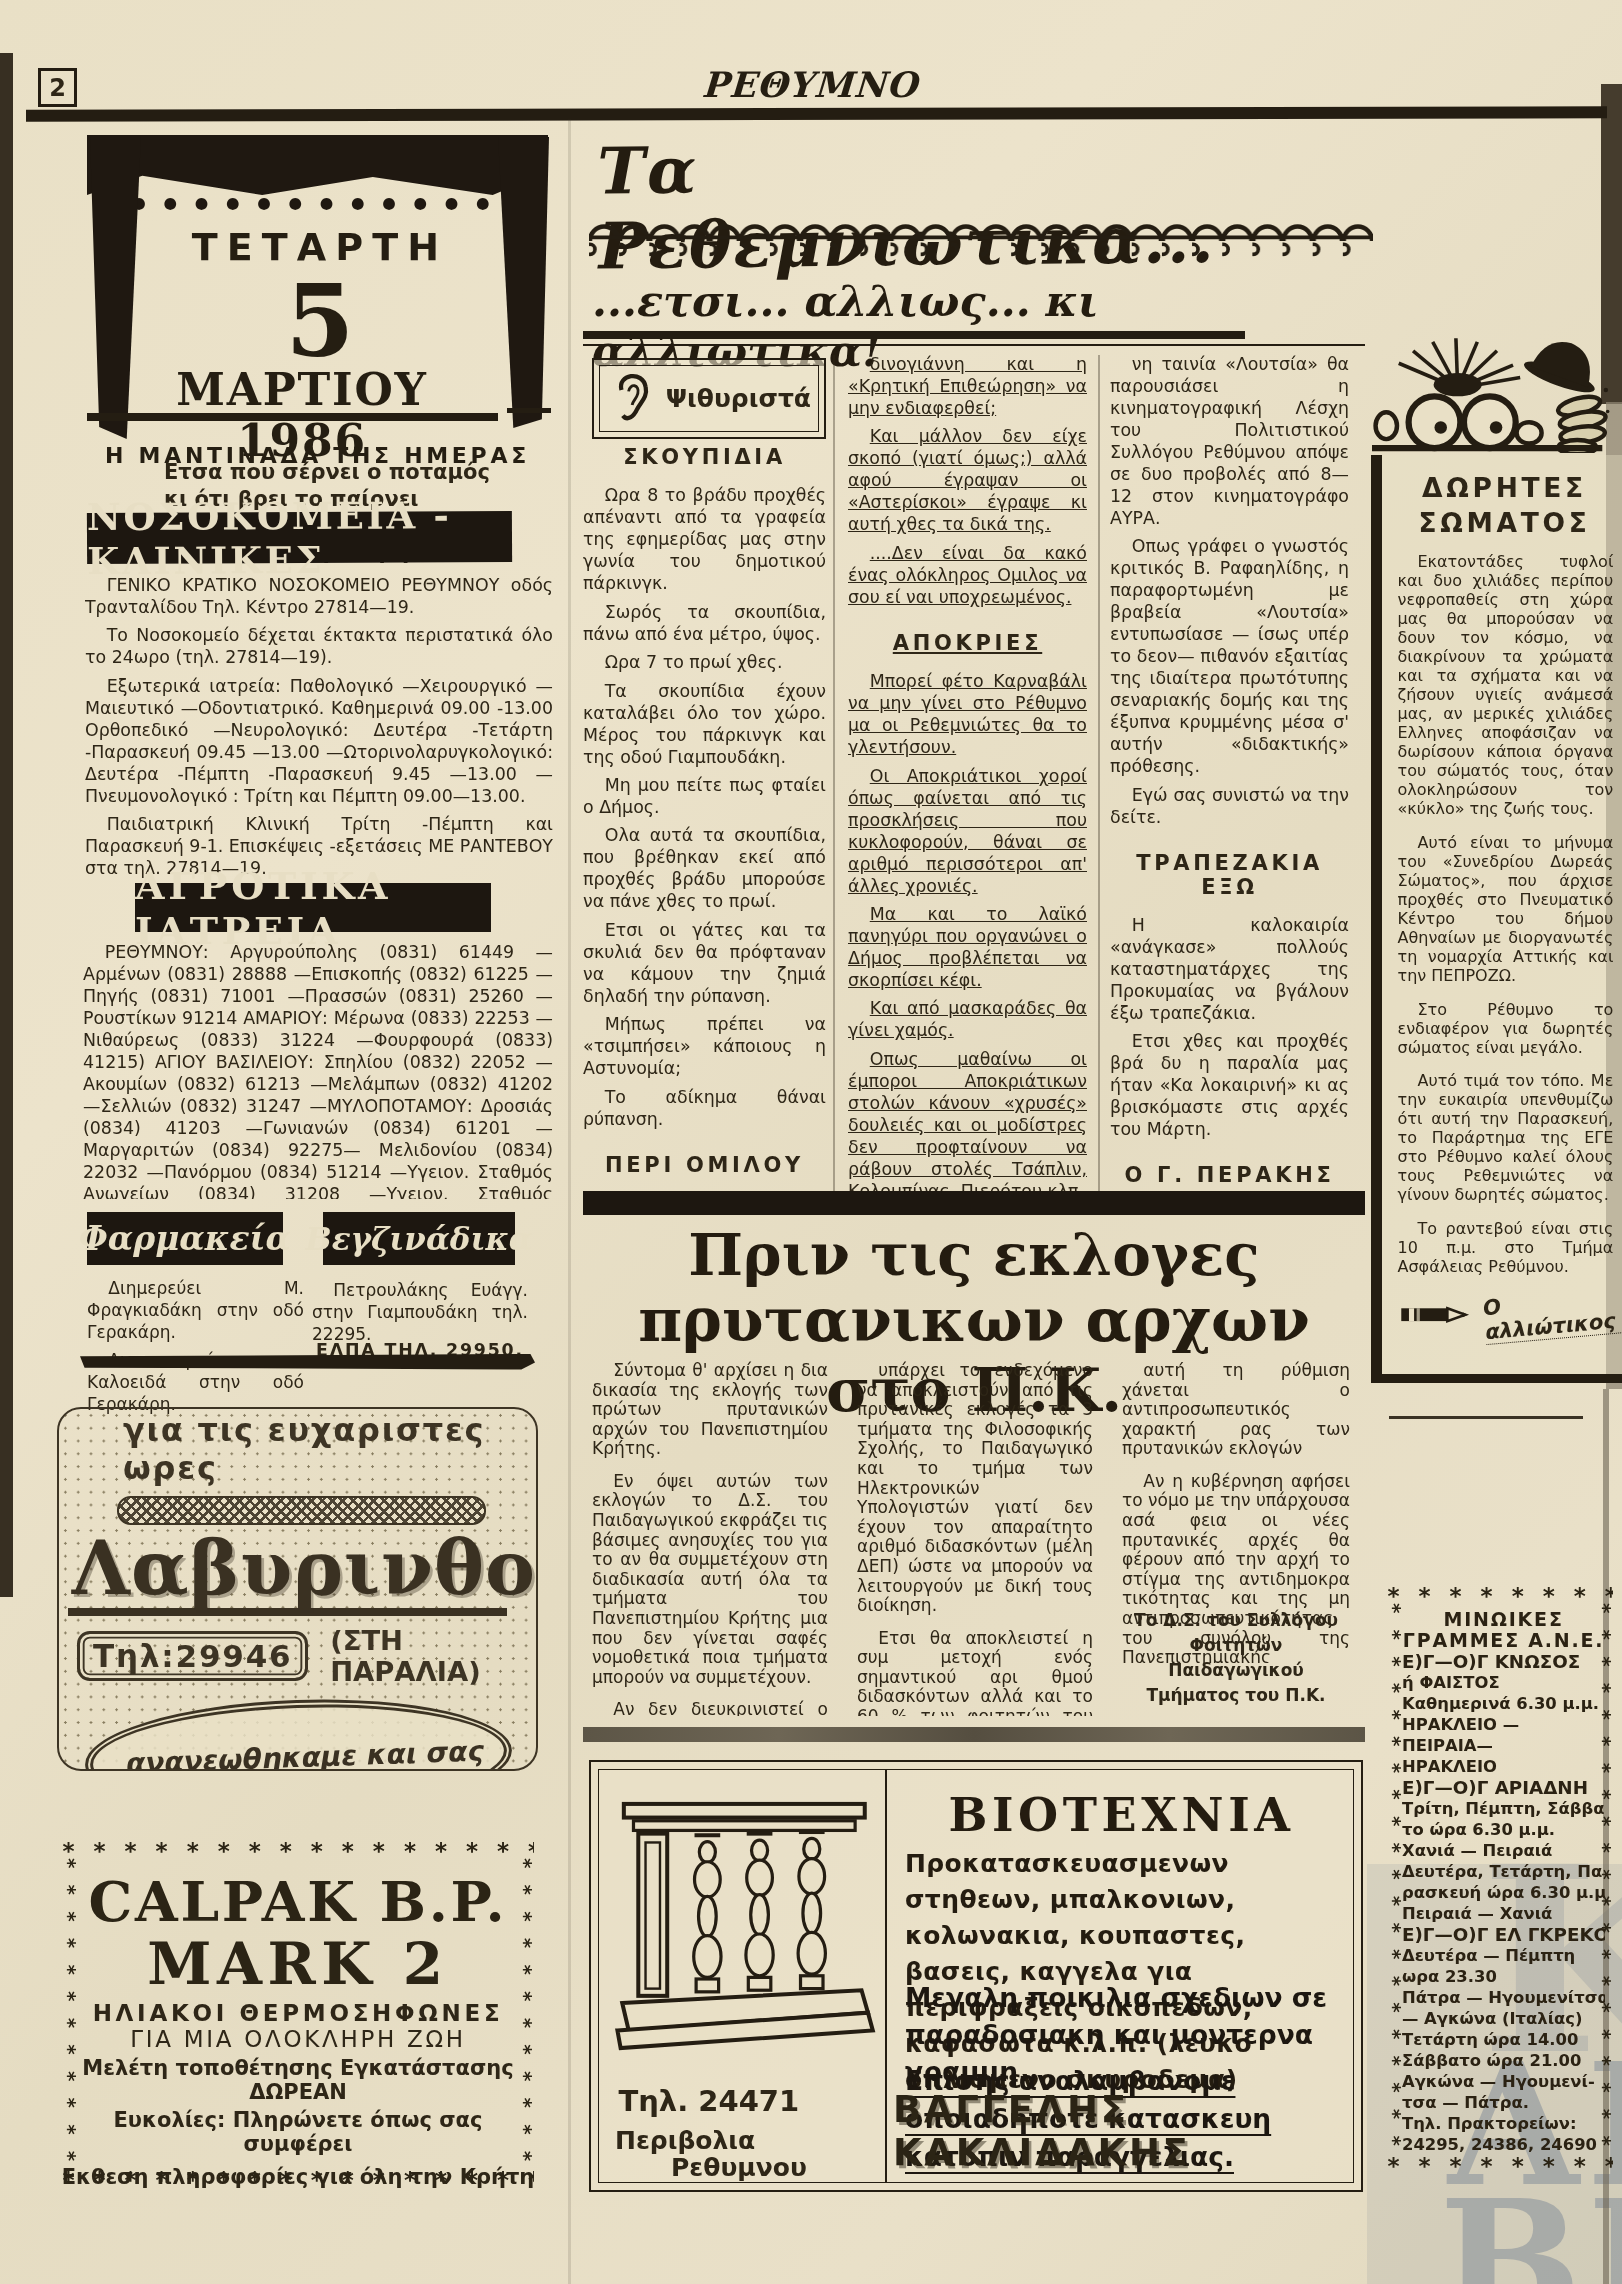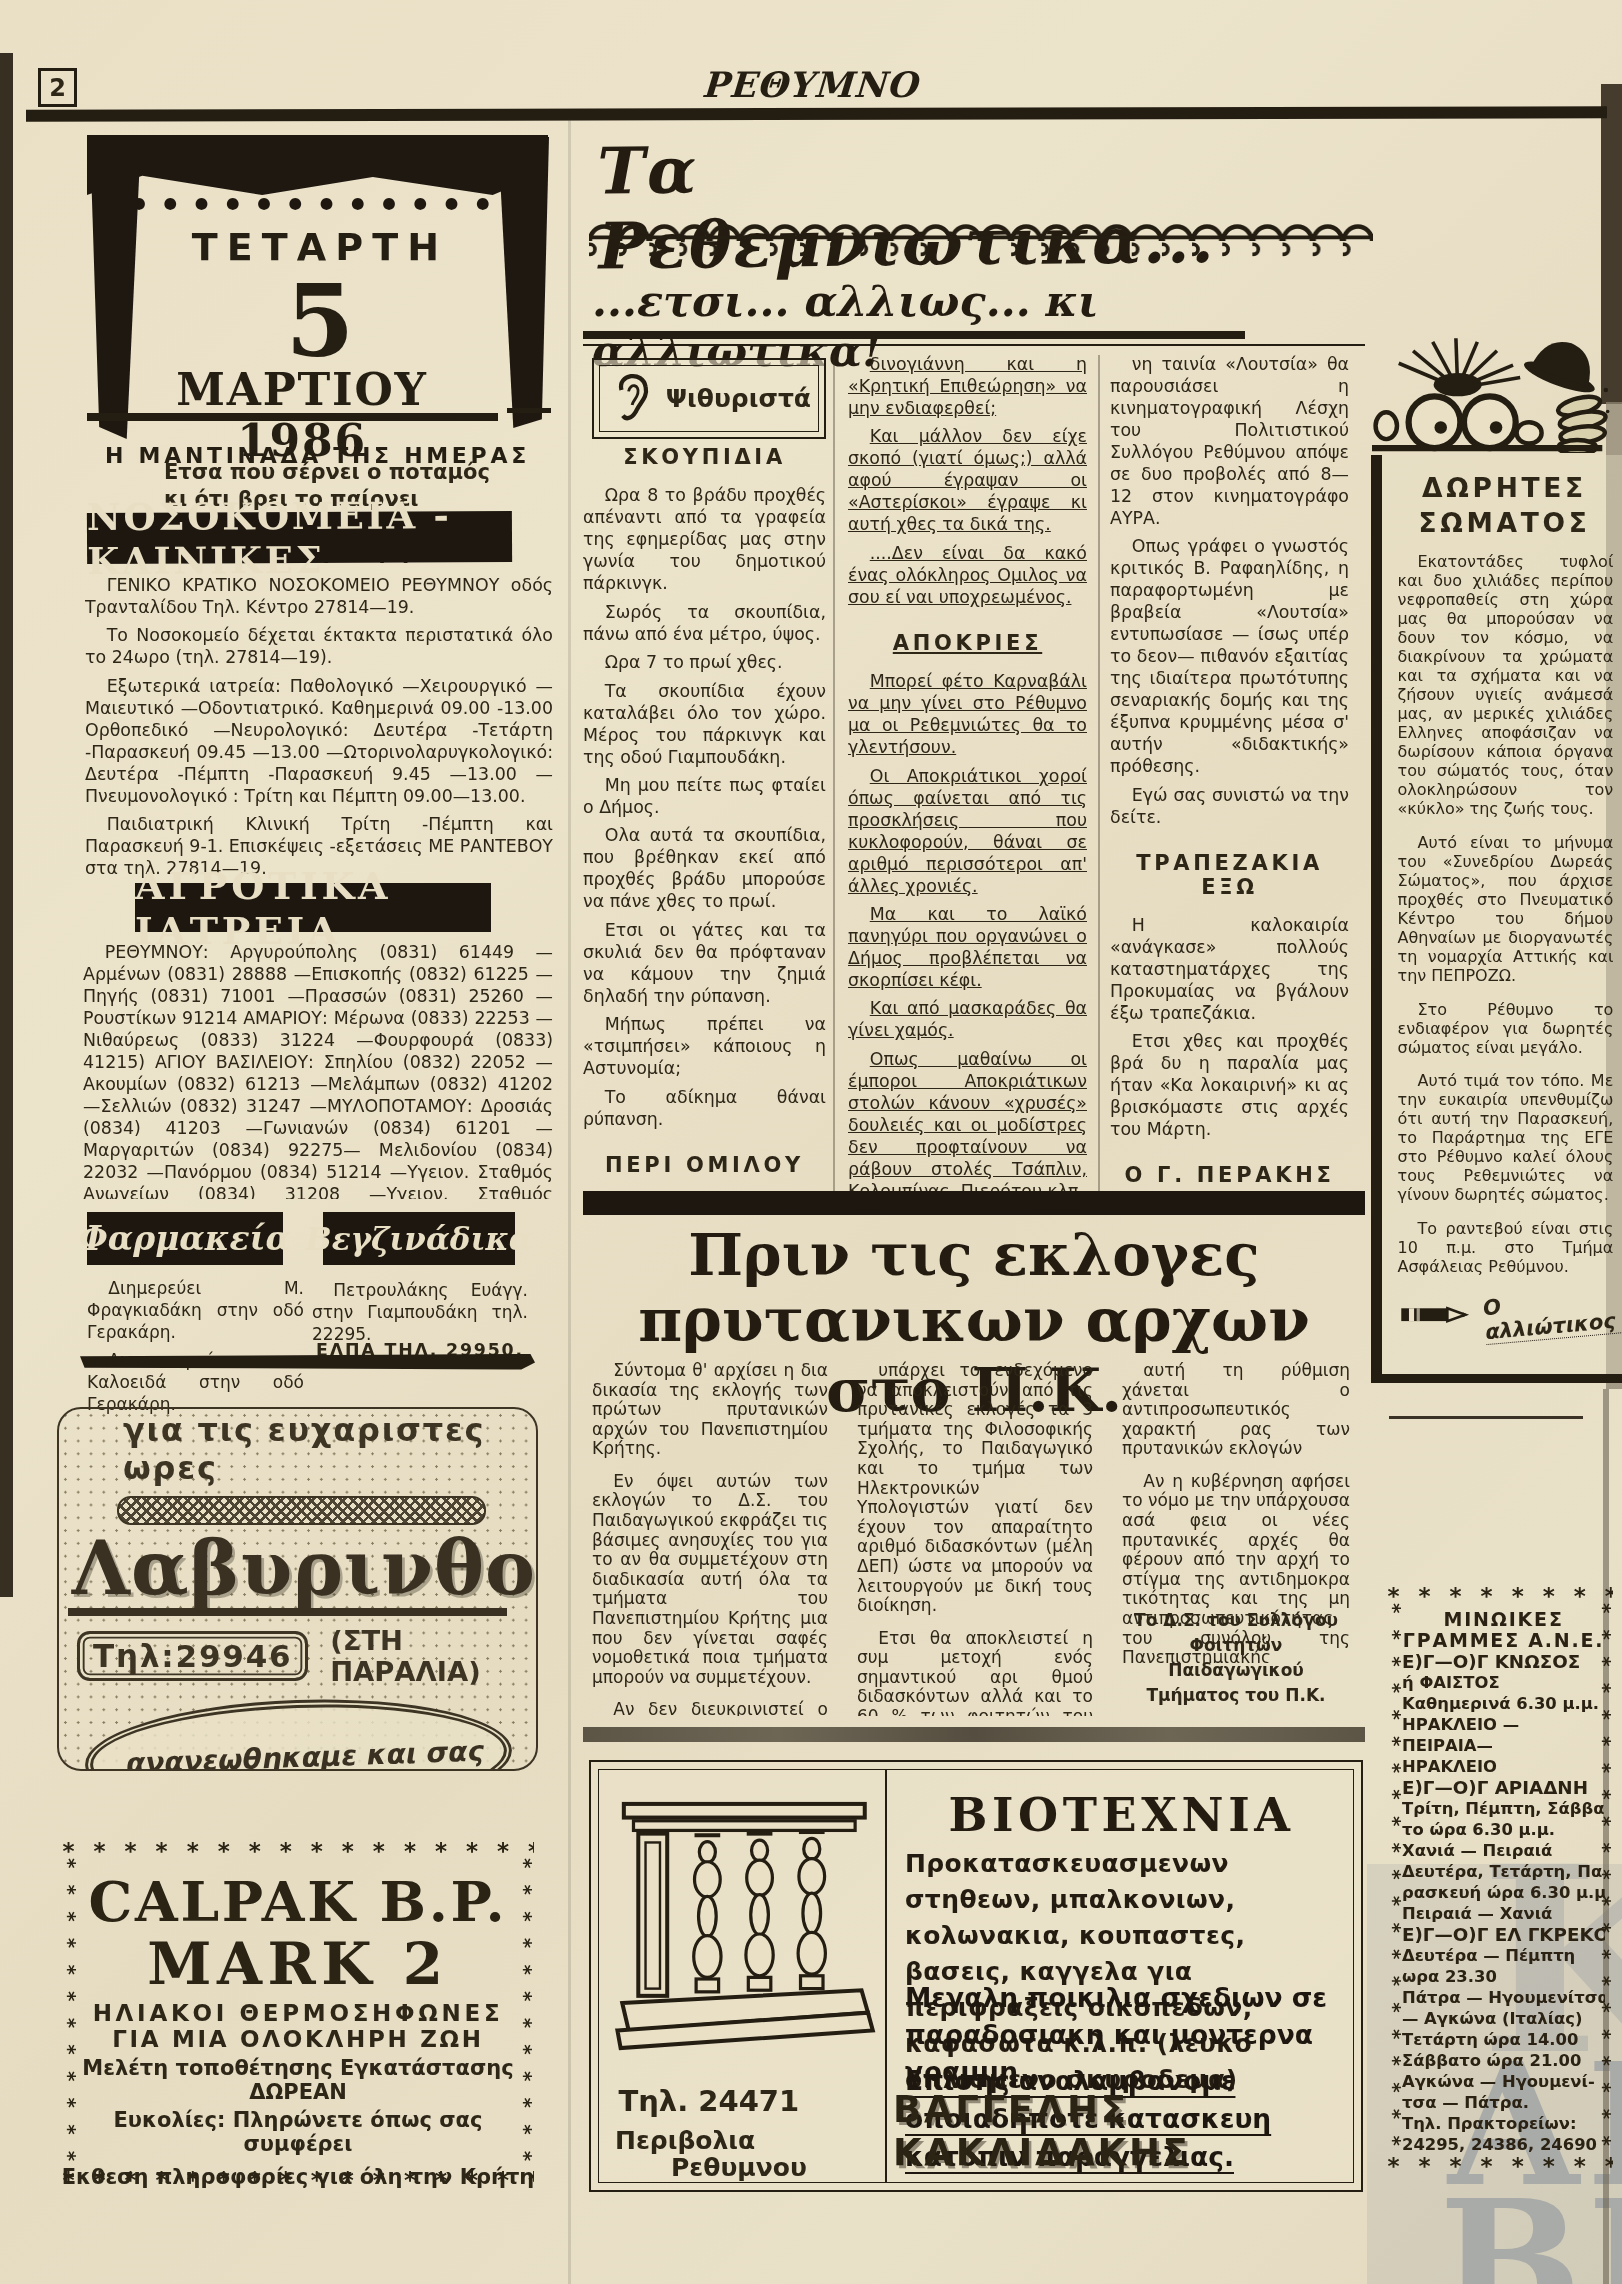--- a/index.html
+++ b/index.html
@@ -71,21 +71,21 @@
   .starbox .stars-h.bot{bottom:0;}
   .starbox .stars-h::before{content:"* * * * * * * * * * * * * * * * * * * * * * * * * * * * * * * * * * * * * * * * * * * * * * * * * *";}
   .starbox .stars-v{position:absolute;top:20px;bottom:20px;width:22px;overflow:hidden;font-weight:bold;font-size:20px;letter-spacing:4.6px;color:#2b2415;writing-mode:vertical-rl;}
   .starbox .stars-v.left{left:1.8px;}
   .starbox .stars-v.right{right:1.8px;}
   .starbox .stars-v::before{content:"* * * * * * * * * * * * * * * * * * * * * * * * * * * * * * * * * *";}
   .calpak{left:57px;top:1838px;width:482px;height:353px;}
   .calpak .t1{margin:31px 0 0 0;text-align:center;font-family:"DejaVu Serif",serif;font-weight:bold;font-size:55px;letter-spacing:2.7px;color:#2b2415;}
   .calpak .t2{text-align:center;font-family:"DejaVu Serif",serif;font-weight:bold;font-size:58px;letter-spacing:5.5px;line-height:1.05;color:#2b2415;}
   .calpak .t3{margin-top:5.5px;text-align:center;font-size:23px;font-weight:bold;letter-spacing:3.7px;}
-  .calpak .t4{text-align:center;font-size:23px;font-weight:bold;letter-spacing:2.7px;}
+  .calpak .t4{text-align:center;font-size:23px;font-weight:normal;letter-spacing:2.7px;}
   .calpak .t5,.calpak .t6,.calpak .t7,.calpak .t8,.calpak .t9,.calpak .t10{text-align:center;font-size:21px;font-weight:bold;margin-top:3.7px;}
   .calpak .t7{margin-top:9.1px;}
   
   .rethem-title{left:598px;top:130px;width:658px;font-family:"DejaVu Serif",serif;font-style:italic;font-weight:bold;font-size:64px;letter-spacing:1.8px;color:#241c10;transform:rotate(-.6deg);}
   .scallop{left:589px;top:210px;width:784px;height:53px;}
   .sub-title{left:592px;top:276px;width:603px;font-family:"DejaVu Serif",serif;font-style:italic;font-weight:bold;font-size:43px;color:#241c10;}
   .sub-rule{left:583px;top:331px;width:662px;height:8.2px;background:#241d12;}
   .sub-rule2{left:583px;top:344px;width:782px;height:1.8px;background:#241d12;}
   
   .whisper{left:592px;top:358px;width:230px;height:77px;border:2.7px solid #241d12;outline:0.9px solid #241d12;outline-offset:-8.2px;display:flex;align-items:center;justify-content:center;gap:12.8px;background:rgba(236,228,204,.6);}

